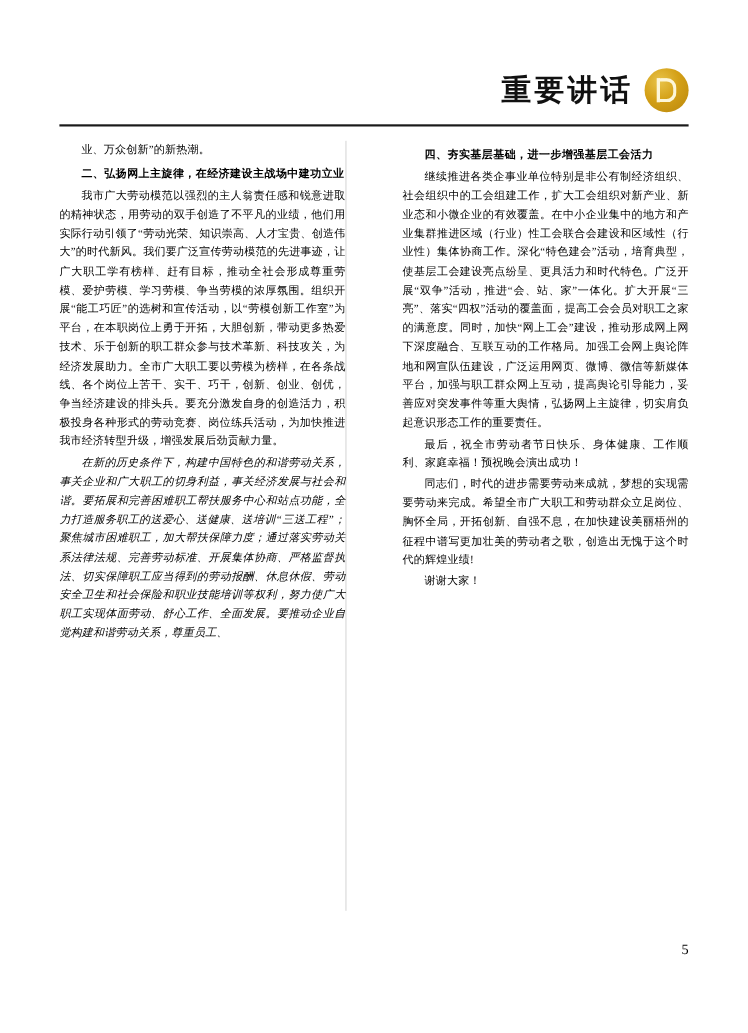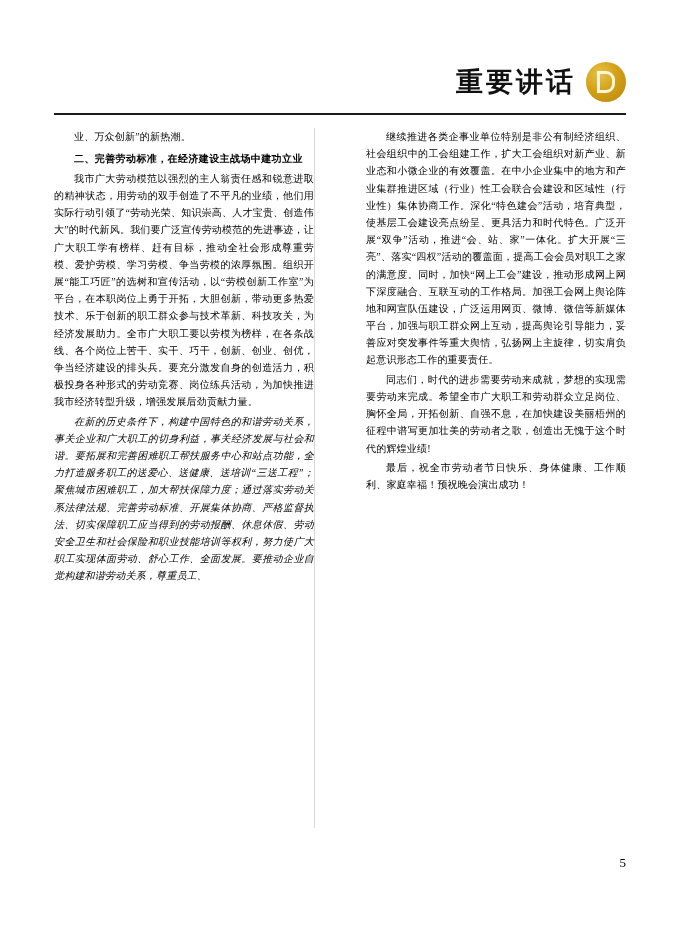--- a/index.html
+++ b/index.html
@@ -134,25 +134,27 @@
     <div class="header-title">重要讲话</div>
     <div class="header-emblem"></div>
   </div>
   <div class="header-rule"></div>
 
   <div class="divider"></div>
 
   <div class="columns">
     <div class="col col-left">
       <p class="indent">业、万众创新”的新热潮。</p>
-      <p class="heading">二、完善劳动标准，在经济建设主战场中建功立业</p>
+      <p class="heading">二、弘扬网上主旋律，在经济建设主战场中建功立业</p>
       <p class="indent">我市广大劳动模范以强烈的主人翁责任感和锐意进取的精神状态，用劳动的双手创造了不平凡的业绩，他们用实际行动引领了“劳动光荣、知识崇高、人才宝贵、创造伟大”的时代新风。我们要广泛宣传劳动模范的先进事迹，让广大职工学有榜样、赶有目标，推动全社会形成尊重劳模、爱护劳模、学习劳模、争当劳模的浓厚氛围。组织开展“能工巧匠”的选树和宣传活动，以“劳模创新工作室”为平台，在本职岗位上勇于开拓，大胆创新，带动更多热爱技术、乐于创新的职工群众参与技术革新、科技攻关，为经济发展助力。全市广大职工要以劳模为榜样，在各条战线、各个岗位上苦干、实干、巧干，创新、创业、创优，争当经济建设的排头兵。要充分激发自身的创造活力，积极投身各种形式的劳动竞赛、岗位练兵活动，为加快推进我市经济转型升级，增强发展后劲贡献力量。</p>
       <p class="indent tight">在新的历史条件下，构建中国特色的和谐劳动关系，事关企业和广大职工的切身利益，事关经济发展与社会和谐。要拓展和完善困难职工帮扶服务中心和站点功能，全力打造服务职工的送爱心、送健康、送培训“三送工程”；聚焦城市困难职工，加大帮扶保障力度；通过落实劳动关系法律法规、完善劳动标准、开展集体协商、严格监督执法、切实保障职工应当得到的劳动报酬、休息休假、劳动安全卫生和社会保险和职业技能培训等权利，努力使广大职工实现体面劳动、舒心工作、全面发展。要推动企业自觉构建和谐劳动关系，尊重员工、</p>
     </div>
     <div class="col col-right">
+      <p class="heading">四、夯实基层基础，进一步增强基层工会活力</p>
       <p class="indent">继续推进各类企事业单位特别是非公有制经济组织、社会组织中的工会组建工作，扩大工会组织对新产业、新业态和小微企业的有效覆盖。在中小企业集中的地方和产业集群推进区域（行业）性工会联合会建设和区域性（行业性）集体协商工作。深化“特色建会”活动，培育典型，使基层工会建设亮点纷呈、更具活力和时代特色。广泛开展“双争”活动，推进“会、站、家”一体化。扩大开展“三亮”、落实“四权”活动的覆盖面，提高工会会员对职工之家的满意度。同时，加快“网上工会”建设，推动形成网上网下深度融合、互联互动的工作格局。加强工会网上舆论阵地和网宣队伍建设，广泛运用网页、微博、微信等新媒体平台，加强与职工群众网上互动，提高舆论引导能力，妥善应对突发事件等重大舆情，弘扬网上主旋律，切实肩负起意识形态工作的重要责任。</p>
+      <p class="indent">最后，祝全市劳动者节日快乐、身体健康、工作顺利、家庭幸福！预祝晚会演出成功！</p>
       <p class="indent">同志们，时代的进步需要劳动来成就，梦想的实现需要劳动来完成。希望全市广大职工和劳动群众立足岗位、胸怀全局，开拓创新、自强不息，在加快建设美丽梧州的征程中谱写更加壮美的劳动者之歌，创造出无愧于这个时代的辉煌业绩!</p>
-      <p class="indent">最后，祝全市劳动者节日快乐、身体健康、工作顺利、家庭幸福！预祝晚会演出成功！</p>
+      <p class="indent">谢谢大家！</p>
     </div>
   </div>
 
   <div class="page-number">5</div>
 </div>
 
 </body></html>

